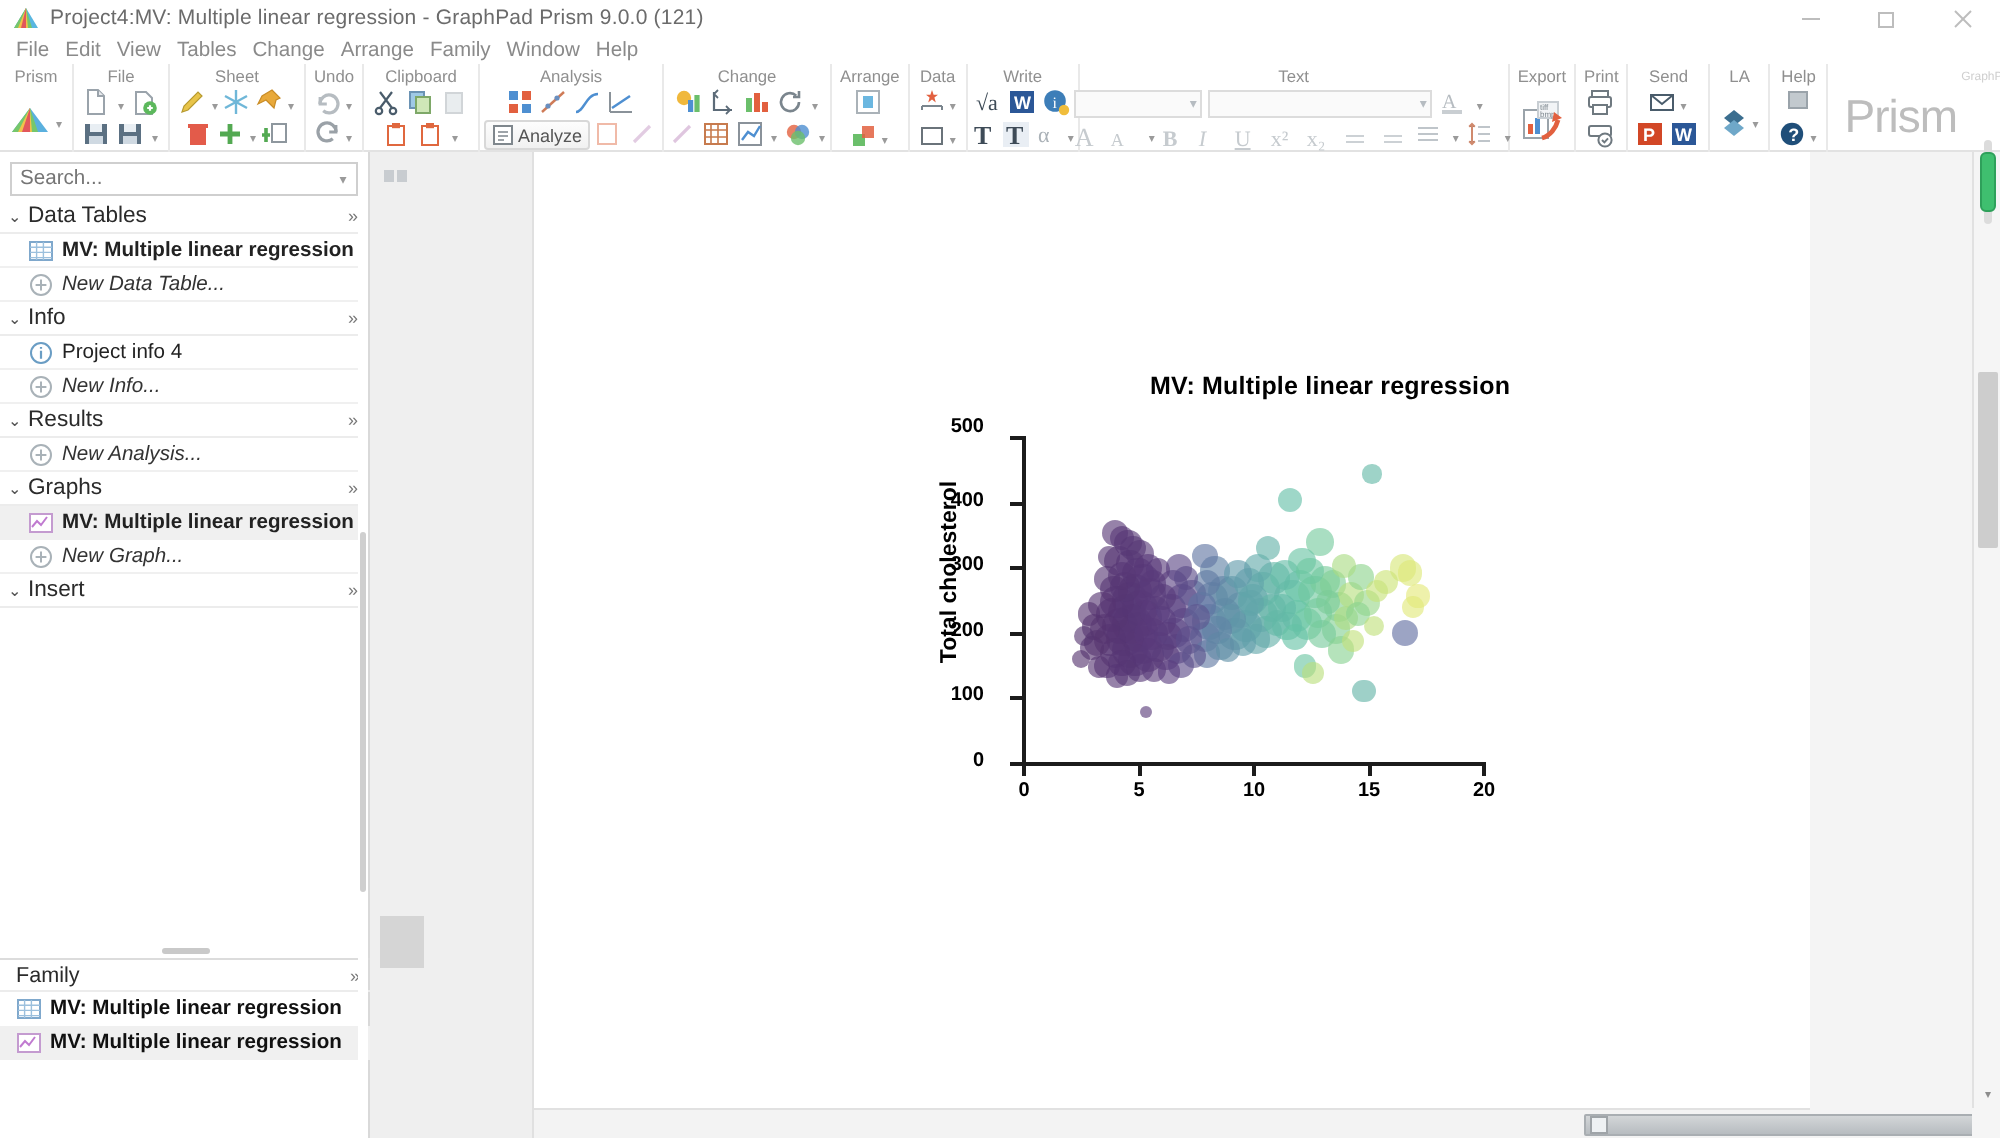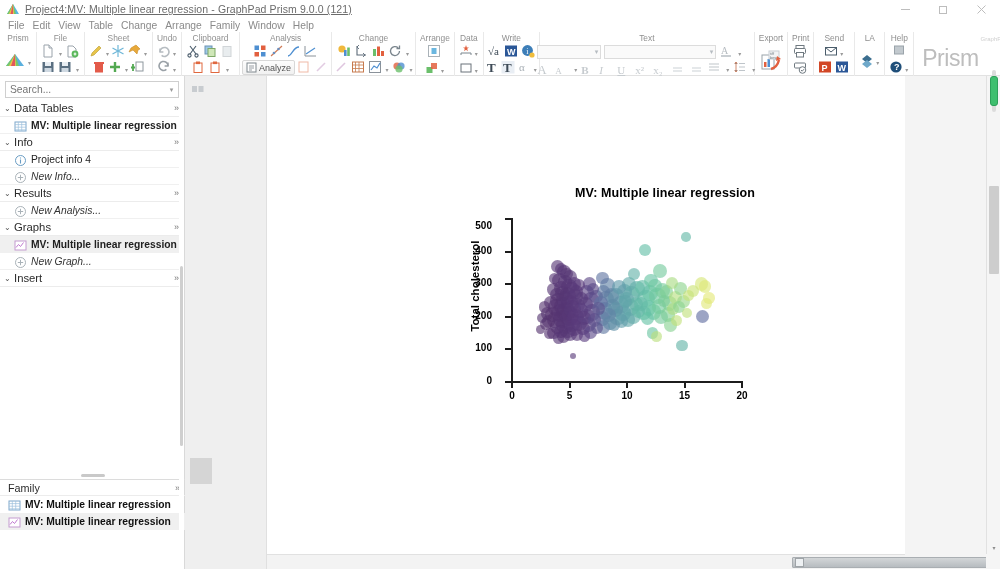--- a/index.html
+++ b/index.html
@@ -12,21 +12,21 @@
   }
   .app { position:relative; width:1000px; height:569px; background:#f4f4f4; }
 
   
   .titlebar {
     position:absolute; top:0; left:0; width:1000px; height:18px;
     background:#ffffff; display:flex; align-items:center;
   }
   .tb-icon { width:14px; height:14px; margin:0 5px 0 6px; position:relative; flex:0 0 auto;}
   .tb-icon svg { display:block; }
-  .tb-title { font-size:10.5px; color:#6b6b6b; white-space:nowrap; letter-spacing:.1px;text-decoration:underline;}
+  .tb-title { font-size:10.5px; color:#6b6b6b; white-space:nowrap; letter-spacing:.1px;}
   .winbtns { position:absolute; right:0; top:0; height:18px; display:flex; }
   .winbtn { width:38px; height:18px; display:flex; align-items:center; justify-content:center;
             color:#b9b9b9; font-size:10px; }
   .winbtn svg { display:block; }
 
   
   .menubar { position:absolute; top:18px; left:0; width:1000px; height:14px;
              background:#ffffff; display:flex; align-items:center; padding-left:4px; }
   .menubar .mi { font-size:10.3px; color:#8a8a8a; padding:0 4px; white-space:nowrap; }
 
@@ -181,21 +181,21 @@
           <line x1="9.5" y1="1.5" x2="1.5" y2="9.5" stroke="#bdbdbd" stroke-width="1"></line>
         </svg>
       </div>
     </div>
   </div>
 
   <div class="menubar">
     <span class="mi">File</span>
     <span class="mi">Edit</span>
     <span class="mi">View</span>
-    <span class="mi">Table</span>
+    <span class="mi">Tables</span>
     <span class="mi">Change</span>
     <span class="mi">Arrange</span>
     <span class="mi">Family</span>
     <span class="mi">Window</span>
     <span class="mi">Help</span>
   </div>
 
   <div class="ribbon">
     <div class="rib-groups">
 
@@ -754,20 +754,29 @@
       </div>
       <div class="item">
         <span class="iicon">
           <svg width="13" height="13" viewBox="0 0 13 13">
               <rect x="1" y="2" width="11" height="9" fill="#fff" stroke="#7fa8cc"></rect>
               <path d="M1 4.6h11M1 7.2h11M1 9.8h11M4.3 2v9M7.7 2v9" stroke="#9cc0dd" stroke-width=".7"></path>
             </svg>
         </span>
         <span class="ilabel bold">MV: Multiple linear regression</span>
       </div>
+      <div class="item">
+        <span class="iicon">
+          <svg width="13" height="13" viewBox="0 0 13 13">
+              <circle cx="6.5" cy="6.5" r="5" fill="none" stroke="#a9b2b8"></circle>
+              <path d="M6.5 3.8v5.4M3.8 6.5h5.4" stroke="#a9b2b8"></path>
+            </svg>
+        </span>
+        <span class="ilabel ital">New Data Table...</span>
+      </div>
 
       <div class="sect">
         <span class="chev">⌄</span>
         <span class="stitle">Info</span>
         <span class="more">»</span>
       </div>
       <div class="item">
         <span class="iicon">
           <svg width="13" height="13" viewBox="0 0 13 13">
               <circle cx="6.5" cy="6.5" r="5" fill="none" stroke="#6a9dc4"></circle>
@@ -884,21 +893,21 @@
       <div class="axis-y"></div>
       <div class="axis-x"></div>
 
       <div class="ytick" style="top:10px"></div>
       <div class="ytick" style="top:42.6px"></div>
       <div class="ytick" style="top:75.2px"></div>
       <div class="ytick" style="top:107.8px"></div>
       <div class="ytick" style="top:140.4px"></div>
       <div class="ytick" style="top:173px"></div>
 
-      <div class="ytlabel" style="top:12px">500</div>
+      <div class="ytlabel" style="top:0">500</div>
       <div class="ytlabel" style="top:36.6px">400</div>
       <div class="ytlabel" style="top:69.2px">300</div>
       <div class="ytlabel" style="top:101.8px">200</div>
       <div class="ytlabel" style="top:134.4px">100</div>
       <div class="ytlabel" style="top:167px">0</div>
 
       <div class="xtick" style="left:61px"></div>
       <div class="xtick" style="left:118.5px"></div>
       <div class="xtick" style="left:176px"></div>
       <div class="xtick" style="left:233.5px"></div>

